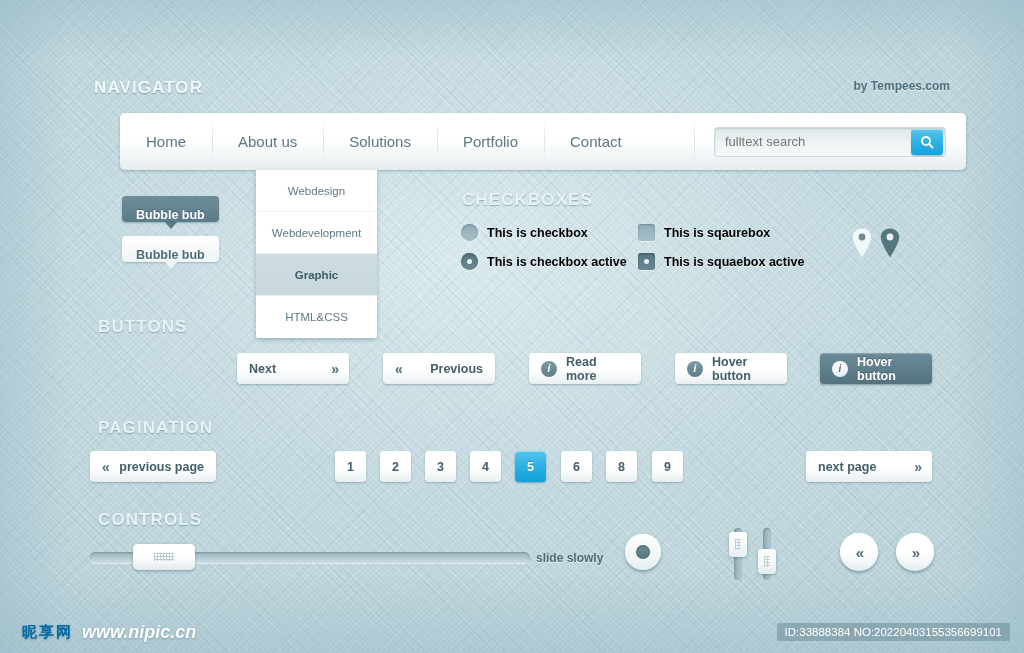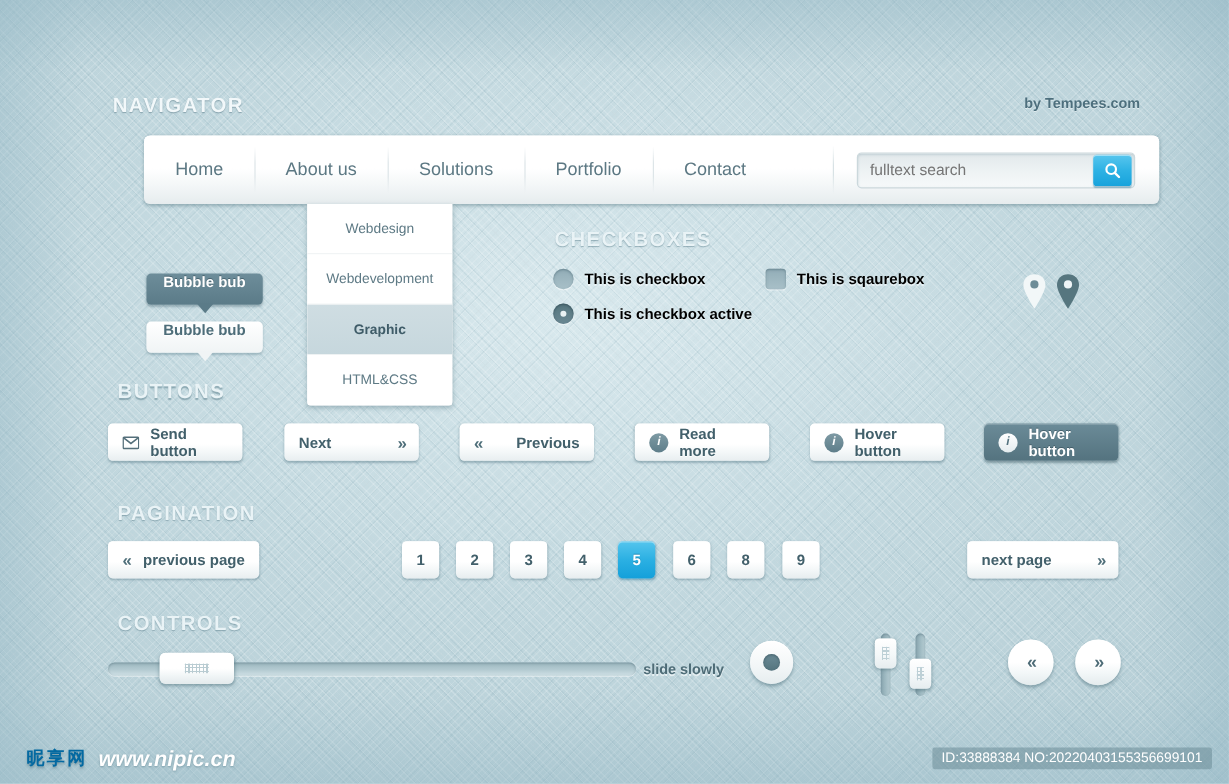--- a/index.html
+++ b/index.html
@@ -150,24 +150,23 @@
     background: linear-gradient(to bottom, #cfdde2 0%, #c6d7dd 100%);
     color: #3f5c68;
     font-weight: bold;
   }
 
   
   .bubble {
     position: absolute;
     padding: 0 14px;
     height: 26px;
-    display: flex; align-items: flex-start; justify-content: center;
+    display: flex; align-items: flex-end; justify-content: center;
     font-size: 12.5px; font-weight: bold;
     border-radius: 4px;
-    margin-top: 32px;
   }
   .bubble::after {
     content: "";
     position: absolute;
     left: 50%; margin-left: -6px; bottom: -7px;
     width: 0; height: 0;
     border-left: 7px solid transparent;
     border-right: 7px solid transparent;
   }
   .bubble-dark {
@@ -465,39 +464,38 @@
   <div class="chk-row" style="left:638px; top:224px;">
     <span class="sq-o"></span>
     <span class="chk-label">This is sqaurebox</span>
   </div>
   <div class="chk-row" style="left:461px; top:253px;text-align:center;">
     <span class="radio-on">
         <i></i>
       </span>
     <span class="chk-label">This is checkbox active</span>
   </div>
+  <div class="chk-row" style="left:638px; top:253px;">
+    <span class="sq-on">
+        <i></i>
+      </span>
+    <span class="chk-label">This is squaebox active</span>
+  </div>
 
   <svg class="pin" style="left:852px; top:228px;" viewBox="0 0 20 30">
     <path d="M10 0.5 C4.7 0.5 0.8 4.3 0.8 9.3 C0.8 15.5 10 29.3 10 29.3 C10 29.3 19.2 15.5 19.2 9.3 C19.2 4.3 15.3 0.5 10 0.5 Z" fill="#f2f7f8"></path>
     <circle cx="10" cy="9" r="3.4" fill="#6d8c97"></circle>
   </svg>
   <svg class="pin" style="left:880px; top:228px;" viewBox="0 0 20 30">
     <path d="M10 0.5 C4.7 0.5 0.8 4.3 0.8 9.3 C0.8 15.5 10 29.3 10 29.3 C10 29.3 19.2 15.5 19.2 9.3 C19.2 4.3 15.3 0.5 10 0.5 Z" fill="#56767f"></path>
     <circle cx="10" cy="9" r="3.4" fill="#eef4f6"></circle>
   </svg>
 
   <div class="section-title" style="left:98px; top:317px;">BUTTONS</div>
 
-  <div class="btn" style="left:90px; top:353px; width:112px;">
-    <svg width="16" height="12" viewBox="0 0 16 12">
-      <rect x="0.7" y="0.7" width="14.6" height="10.6" rx="1" fill="none" stroke="#546f7a" stroke-width="1.4"></rect>
-      <path d="M1.2 1.4 L8 6.6 L14.8 1.4" fill="none" stroke="#546f7a" stroke-width="1.4"></path>
-    </svg>
-    <span>Send button</span>
-  </div>
 
   <div class="btn spread" style="left:237px; top:353px; width:112px;">
     <span>Next</span>
     <span class="chev">»</span>
   </div>
 
   <div class="btn spread" style="left:383px; top:353px; width:112px;">
     <span class="chev">«</span>
     <span>Previous</span>
   </div>

